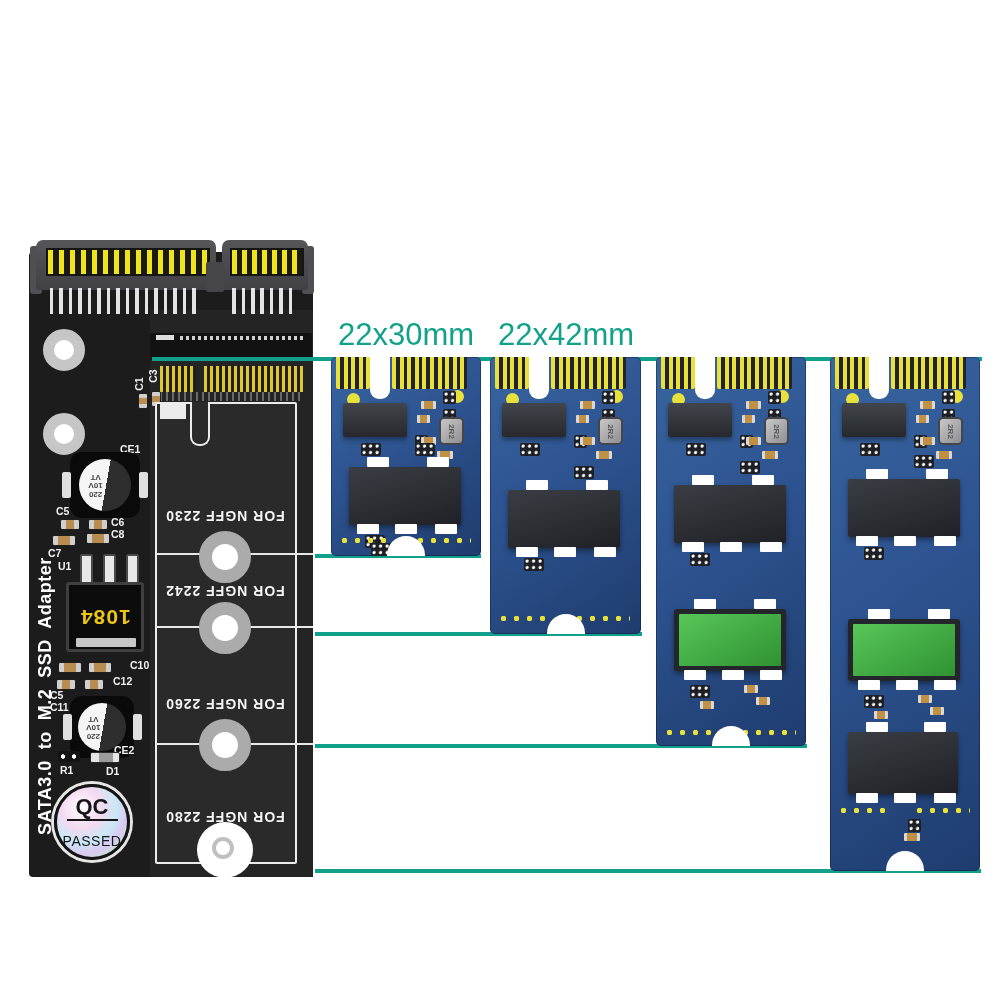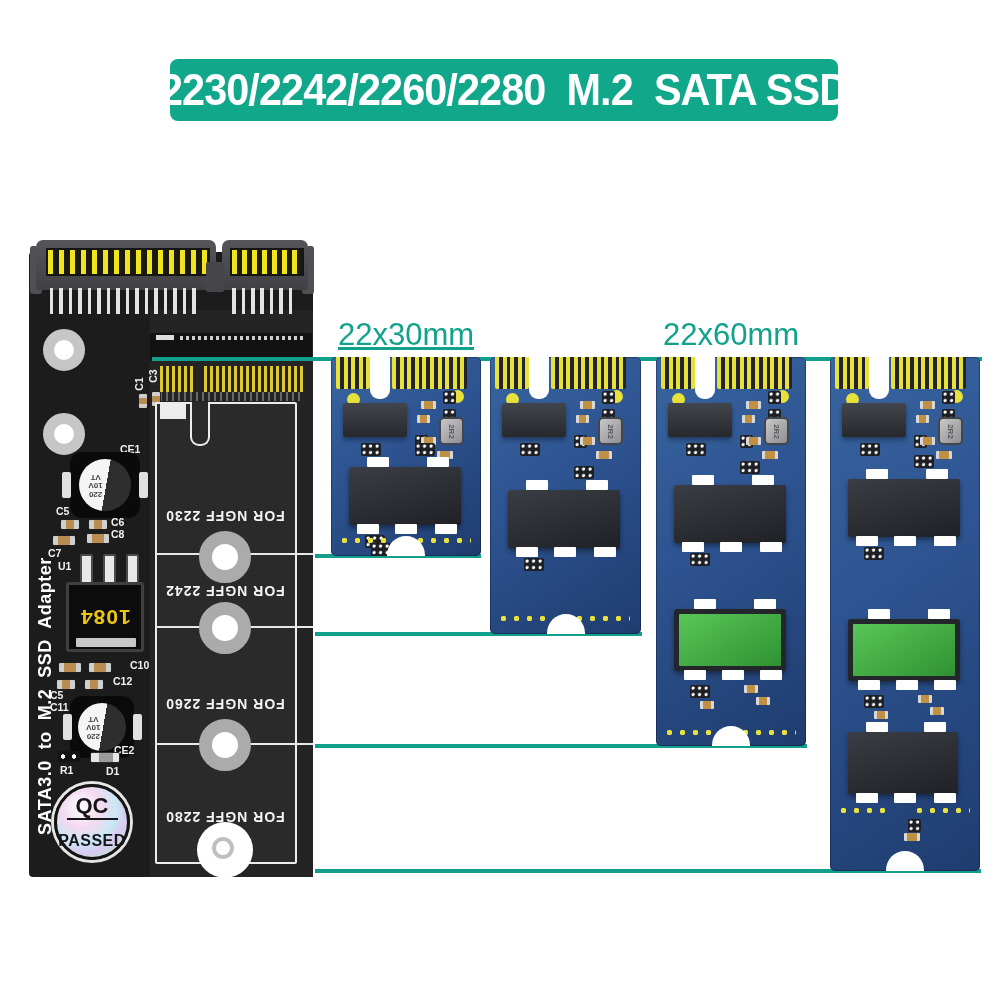--- a/index.html
+++ b/index.html
@@ -59,21 +59,21 @@
   .u1leg{position:absolute;width:13px;height:30px;background:#e8e8e8;border:2px solid #4a4a4a;border-radius:2px;box-sizing:border-box;}
   .u1body{position:absolute;left:66px;top:582px;width:78px;height:70px;background:#0c0c0c;border:3px solid #3f3f3f;border-radius:3px;box-sizing:border-box;display:flex;align-items:center;justify-content:center;}
   .u1mark{transform:rotate(180deg);color:#edc515;font-size:21px;font-weight:bold;letter-spacing:1px;}
   .u1strip{position:absolute;left:76px;top:638px;width:60px;height:9px;background:#c8c8c8;border-radius:1px;}
   
   .qc{position:absolute;left:54px;top:784px;width:76px;height:76px;border-radius:50%;
       background:radial-gradient(circle at 35% 30%,#ffffff,#f3d9f0 30%,#c9e8f5 52%,#d9c9f0 68%,#bfe8d0 84%,#e8e8ff 100%);
       border:3px solid #141414;box-shadow:0 0 0 3px #e5e5e5;box-sizing:border-box;
       display:flex;flex-direction:column;align-items:center;justify-content:center;}
   .qc-top{font-size:22px;font-weight:bold;color:#15151a;border-bottom:2px solid #15151a;padding:0 9px;line-height:24px;}
-  .qc-bottom{font-size:16px;font-weight:bold;color:#15151a;letter-spacing:.5px;margin-top:12px;}
+  .qc-bottom{font-size:14px;font-weight:normal;color:#15151a;letter-spacing:.5px;margin-top:12px;}
   
   .vlabel{position:absolute;left:26px;top:455px;width:38px;height:380px;}
   .vlabel span{position:absolute;left:0;top:0;width:380px;height:38px;display:flex;align-items:center;
                transform-origin:0 0;transform:rotate(-90deg) translateX(-380px);
                color:#fff;font-size:18px;font-weight:bold;white-space:pre;letter-spacing:.5px;}
   
   .tline{position:absolute;height:4px;background:#10A08C;}
   
   .card{position:absolute;top:357px;background:linear-gradient(145deg,#38659f 0%,#2d5390 45%,#1f3c6e 100%);
         border-radius:5px;box-shadow:inset 0 0 0 1px rgba(0,0,20,.3);}
@@ -95,26 +95,23 @@
   .tsmd{position:absolute;height:8px;background:linear-gradient(90deg,#d8d8d8 0 3px,#c09045 3px calc(100% - 3px),#d8d8d8 calc(100% - 3px));border-radius:1px;}
   .dots{position:absolute;height:7px;background-image:radial-gradient(circle at 3.5px 3.5px,#e9e13b 2.6px,transparent 3px);
         background-size:13px 7px;background-repeat:repeat-x;}
   .bnotch{position:absolute;width:38px;height:20px;background:#fff;border-radius:19px 19px 0 0;bottom:0;}
 </style>
 </head>
 <body>
 
 <div class="stage" id="stage">
 
-  <div class="banner">
-    <span>2230/2242/2260/2280  M.2  SATA SSD</span>
-  </div>
-
-  <div class="sizelabel" style="left:321px;text-decoration:underline;">22x30mm</div>
-  <div class="sizelabel" style="left:646px;">22x60mm</div>
+
+  <div class="sizelabel" style="left:321px;">22x30mm</div>
+  <div class="sizelabel" style="left:481px;">22x42mm</div>
 
   <div class="board"></div>
   <div class="panel"></div>
 
   <div class="sata-cap" style="left:30px;"></div>
   <div class="sata-cap" style="left:302px;"></div>
   <div class="sata-body" style="left:36px;width:180px;"></div>
   <div class="sata-body" style="left:222px;width:86px;"></div>
   <div class="pinwell" style="left:46px;width:160px;"></div>
   <div class="pinwell data" style="left:230px;width:70px;"></div>

